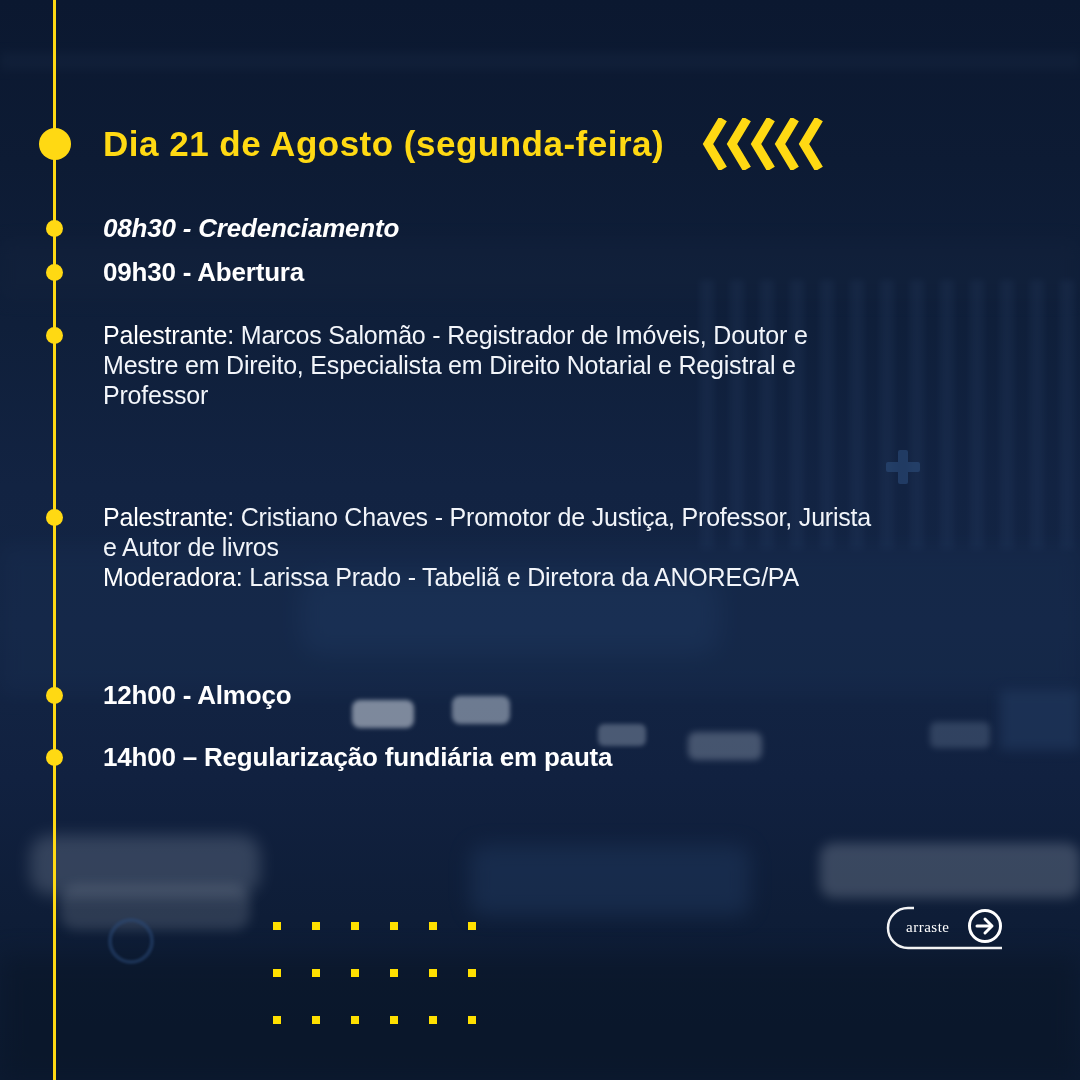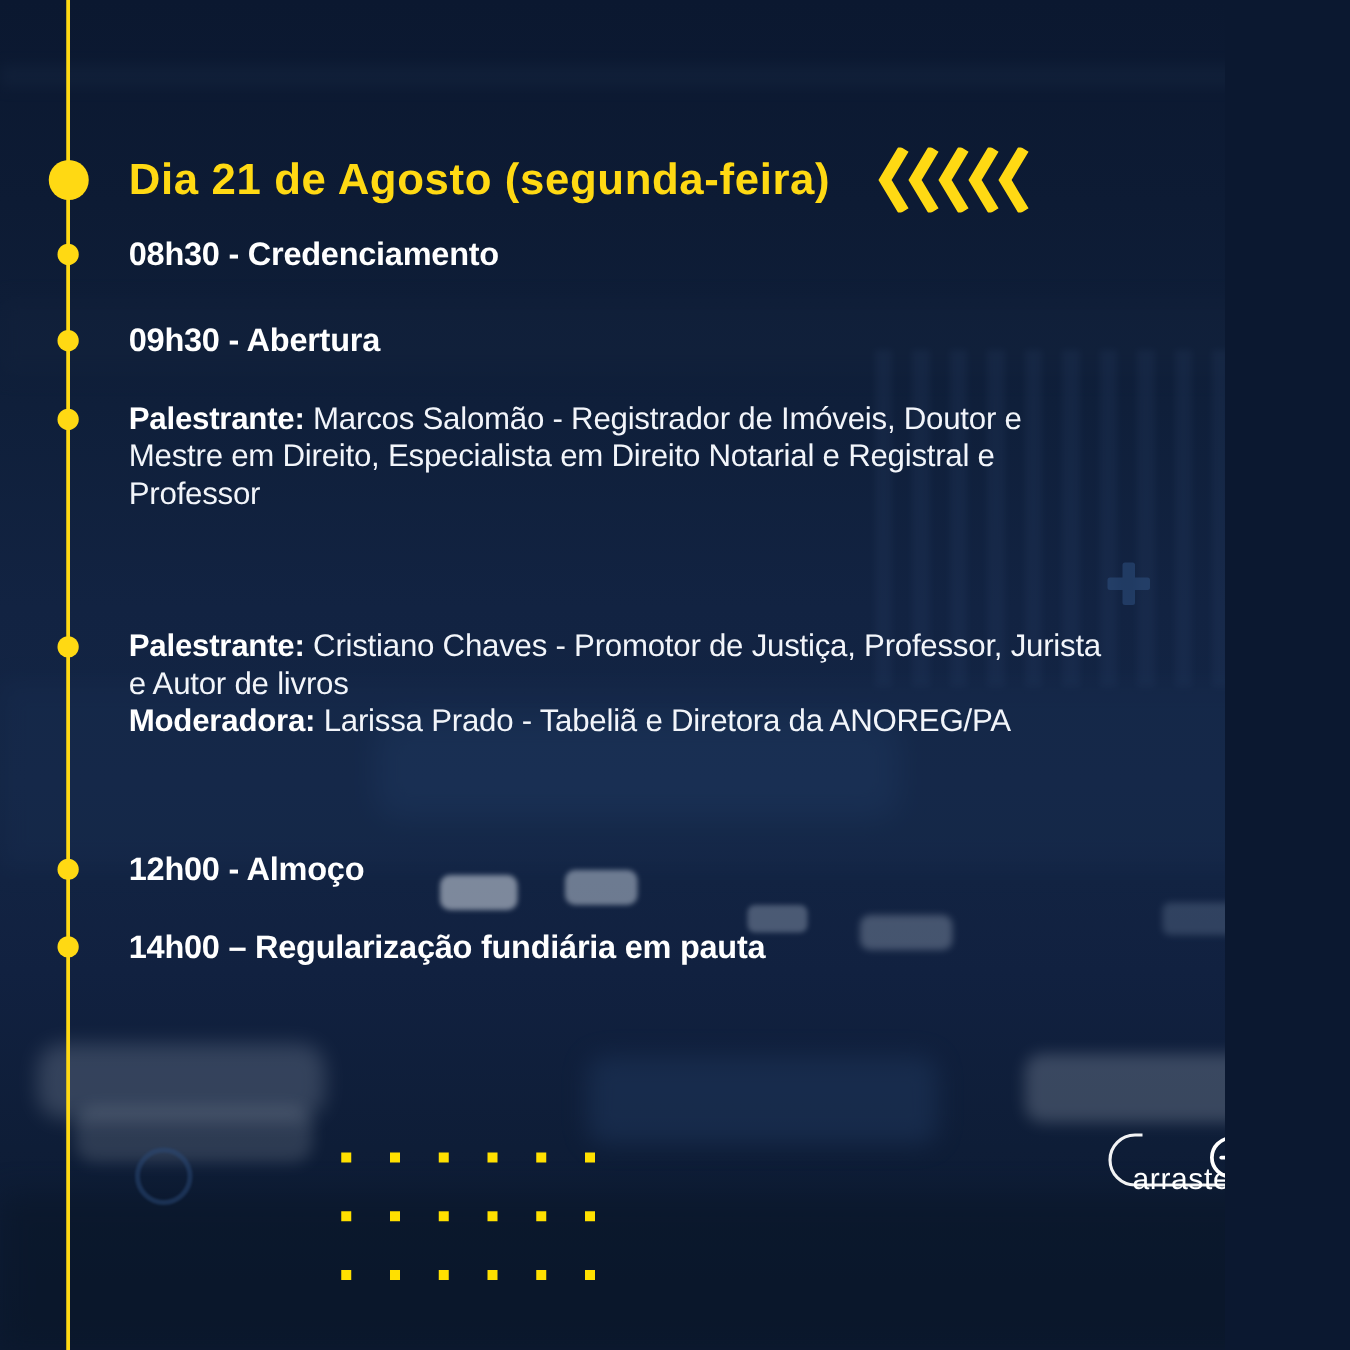--- a/index.html
+++ b/index.html
@@ -1,17 +1,17 @@
 <!DOCTYPE html>
 <html><head>
 <meta charset="utf-8">
 <style>
   html,body{margin:0;padding:0;background:#0b1830;}
   body{width:1080px;height:1080px;overflow:hidden;font-family:"Liberation Sans",sans-serif;}
-  .canvas{position:relative;width:980px;height:1080px;overflow:hidden;
+  .canvas{position:relative;width:1080px;height:1080px;overflow:hidden;
     background:linear-gradient(180deg,#0b1830 0%,#0d1b34 15%,#0f1f3a 30%,#122342 45%,#132544 58%,#112140 72%,#0e1d37 85%,#0c1a31 100%);}
   
   .bg{position:absolute;inset:0;z-index:0;}
   .shape{position:absolute;}
   .skyline{left:0;top:52px;width:1080px;height:18px;background:#15253f;opacity:.5;filter:blur(5px);}
   .waterband{left:0;top:240px;width:1080px;height:60px;background:#14233d;opacity:.4;filter:blur(8px);}
   .buildings{left:700px;top:280px;width:380px;height:270px;opacity:.45;filter:blur(3px);
     background:repeating-linear-gradient(90deg,rgba(42,64,102,.5) 0 14px,rgba(16,28,50,0) 14px 30px);}
   .marketband{left:0;top:545px;width:1080px;height:150px;background:#1d345a;opacity:.25;filter:blur(10px);}
   .roof{left:300px;top:575px;width:420px;height:80px;background:#23406b;opacity:.3;filter:blur(12px);border-radius:20px;}
@@ -35,29 +35,29 @@
   .title-dot{position:absolute;left:39px;top:128px;width:32px;height:32px;border-radius:50%;background:#FFD913;z-index:3;}
   
   .title-block{position:absolute;left:103px;top:122px;z-index:3;}
   .title-block h1{margin:0;font-size:35px;line-height:44px;font-weight:800;color:#FFD913;letter-spacing:.5px;}
   .chevrons{position:absolute;left:702px;top:118px;z-index:3;}
   
   .item{position:absolute;left:103px;z-index:3;color:#ffffff;}
   .item .dot{position:absolute;left:-57px;top:7px;width:17px;height:17px;border-radius:50%;background:#FFD913;}
   .item .heading{margin:0;font-size:26px;line-height:30px;font-weight:700;white-space:pre;letter-spacing:-.2px;}
   .item .detail{margin:0;font-size:25px;line-height:30px;font-weight:400;white-space:pre;letter-spacing:-.2px;color:#f2f5fa;}
-  .item .lbl{font-weight:700;color:#ffffff;}
-  .i0{top:188px;} .i1{top:257px;} .i2{top:320px;} .i3{top:502px;} .i4{top:680px;text-align:center;} .i5{top:742px;}
+  .item .lbl{font-weight:400;color:#ffffff;}
+  .i0{top:213px;font-style:italic;} .i1{top:257px;} .i2{top:320px;} .i3{top:502px;} .i4{top:680px;text-align:center;} .i5{top:742px;}
   
   .dots-grid{position:absolute;left:273px;top:922px;display:grid;grid-template-columns:repeat(6,8px);grid-auto-rows:8px;column-gap:31px;row-gap:39px;z-index:3;}
   .sq{width:8px;height:8px;background:#FFE000;}
   
   .arraste{position:absolute;left:870px;top:902px;width:140px;height:52px;z-index:4;cursor:pointer;}
   .arraste .outline{position:absolute;left:0;top:0;}
-  .arraste .txt{position:absolute;left:36px;top:28px;font-size:24px;letter-spacing:.5px;color:#ffffff;}
+  .arraste .txt{position:absolute;left:36px;top:17px;font-size:15px;letter-spacing:.5px;color:#ffffff;font-family:Liberation Serif, serif;}
   .arraste .circ{position:absolute;left:96px;top:5px;}
 </style>
 </head>
 <body>
 
 <div class="canvas">
 
   <div class="bg">
     <div class="shape skyline"></div>
     <div class="shape waterband"></div>

